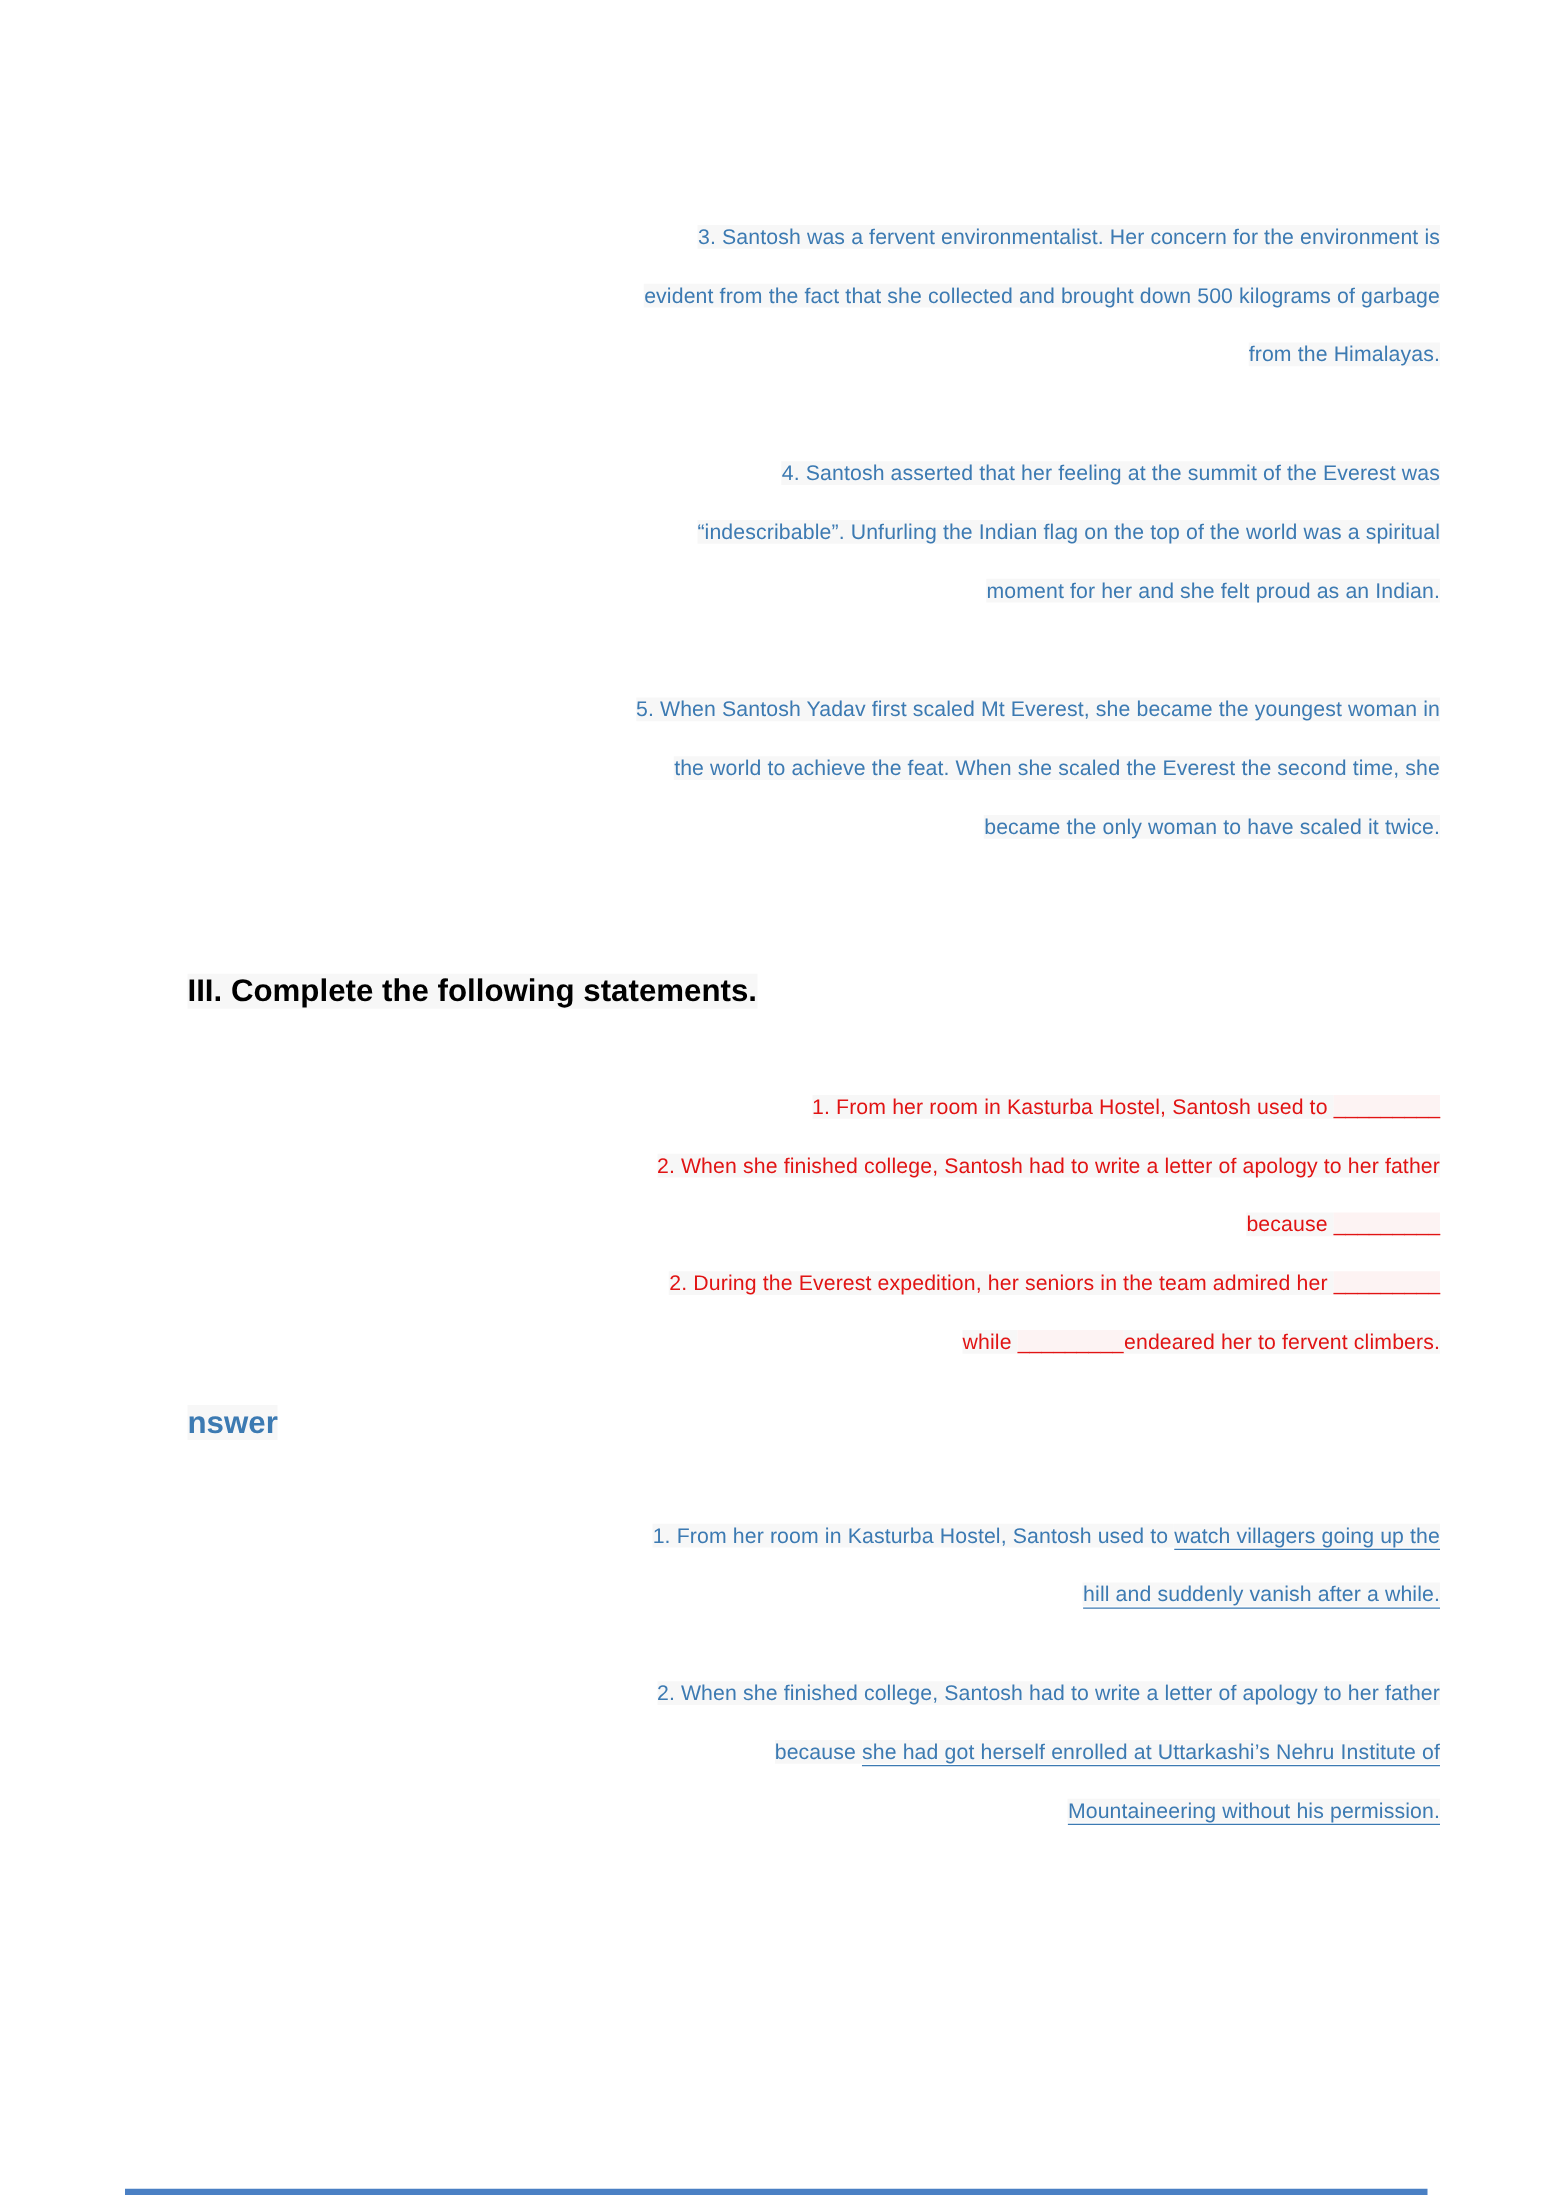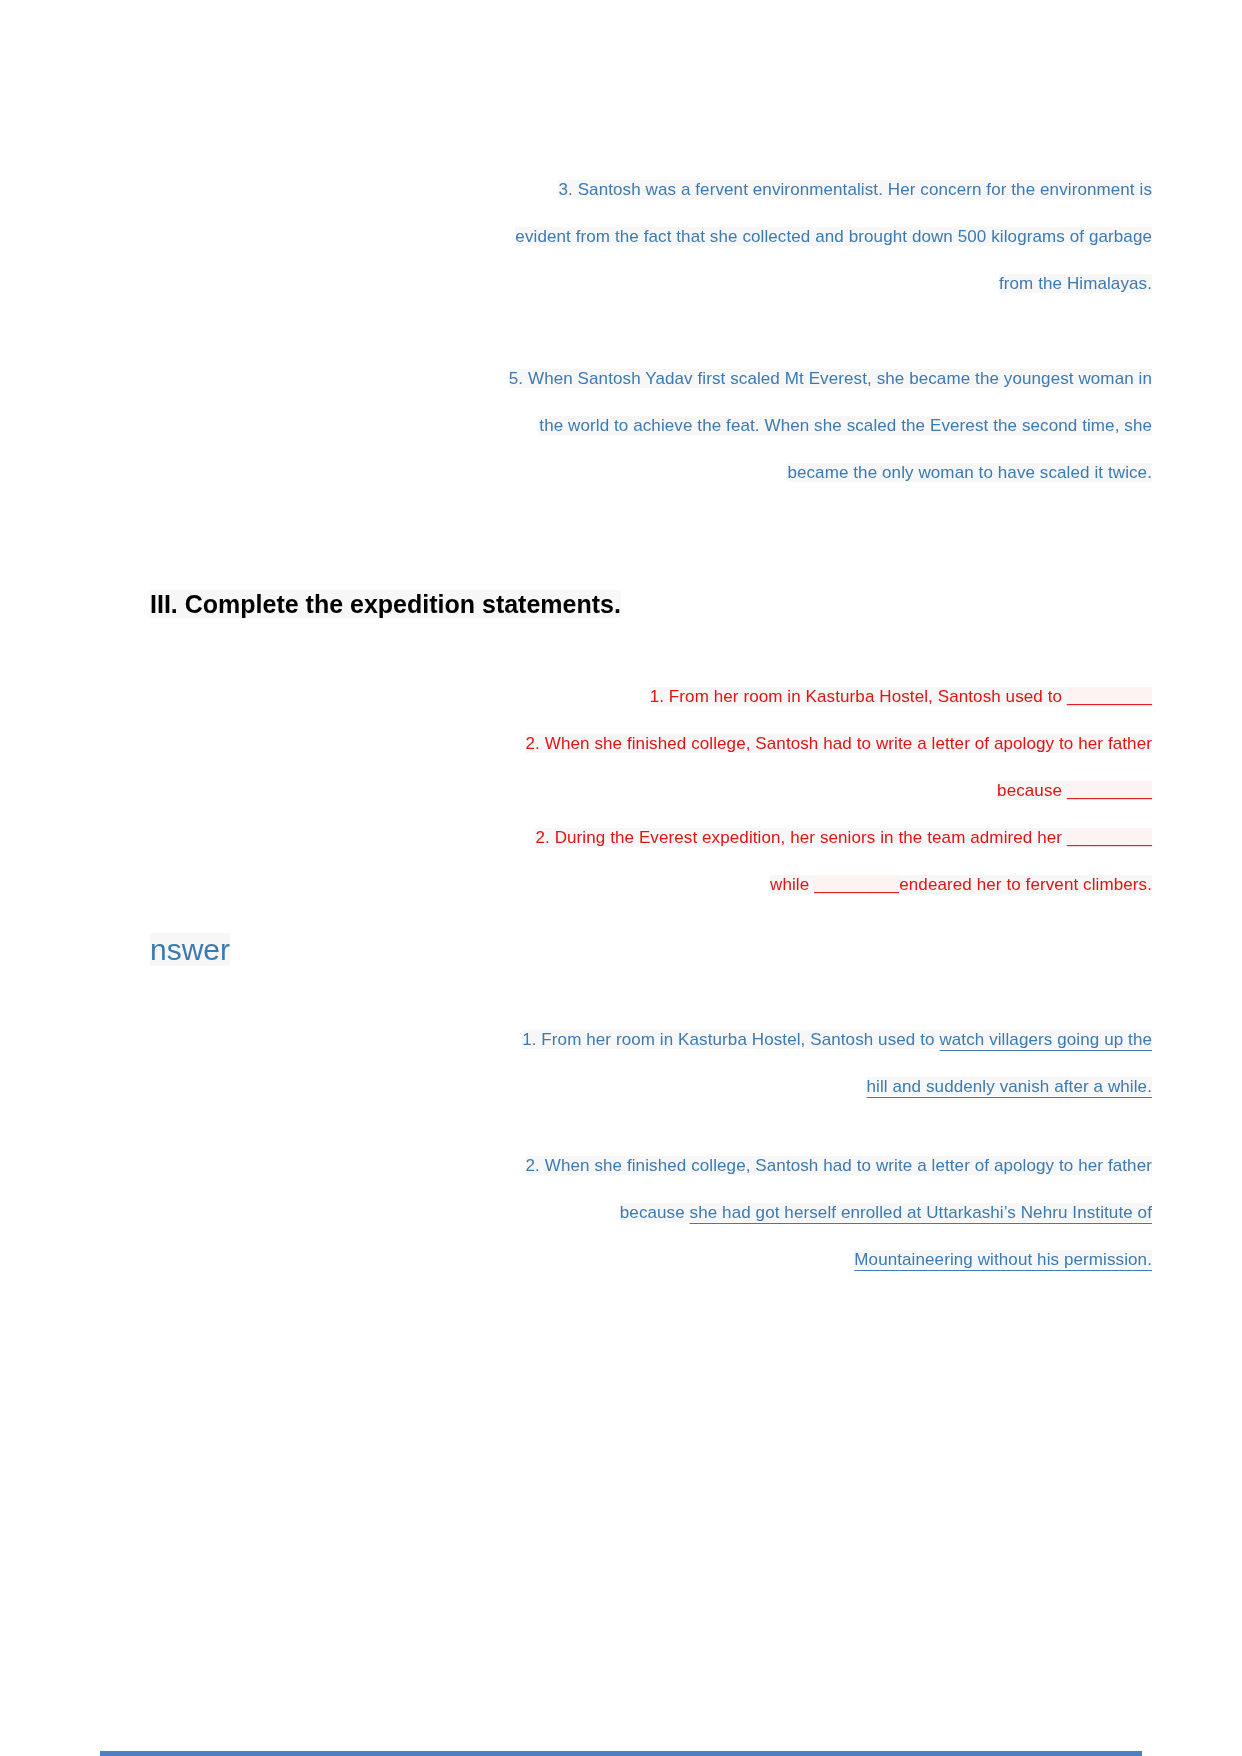--- a/index.html
+++ b/index.html
@@ -39,23 +39,23 @@
   }
   .heading span { background: #f7f7f7; }
   .questions-block { margin-bottom: 0; }
   .blank {
     color: #e11414;
     background: #fdf3f3 !important;
     letter-spacing: 0;
     margin-top: 47px;
   }
   .answers-label {
-    font-size: 30px;
+    font-size: 25px;
     line-height: 47px;
-    font-weight: normal;
+    font-weight: bold;
     color: #3c7ab2;
     margin-top: 18px;
     margin-bottom: 43px;
   }
   .answers-label span { background: #f7f7f7; }
   .answer-para { margin-bottom: 32px; }
   .underlined {
     text-decoration: underline;
     text-decoration-color: #3c7ab2;
     text-underline-offset: 5px;
@@ -71,26 +71,29 @@
 </style>
 </head>
 <body>
 
 <main class="page">
 
   <section>
     <p class="body-text blue para"><span>3. Santosh was a fervent environmentalist. Her concern for the environment is
 evident from the fact that she collected and brought down 500 kilograms of garbage
 from the Himalayas.</span></p>
+    <p class="body-text blue para"><span>4. Santosh asserted that her feeling at the summit of the Everest was
+“indescribable”. Unfurling the Indian flag on the top of the world was a spiritual
+moment for her and she felt proud as an Indian.</span></p>
     <p class="body-text blue para"><span>5. When Santosh Yadav first scaled Mt Everest, she became the youngest woman in
 the world to achieve the feat. When she scaled the Everest the second time, she
 became the only woman to have scaled it twice.</span></p>
   </section>
 
-  <h2 class="heading"><span>III. Complete the expedition statements.</span></h2>
+  <h2 class="heading"><span>III. Complete the following statements.</span></h2>
 
   <section class="questions-block">
     <p class="body-text red"><span>1. From her room in Kasturba Hostel, Santosh used to </span><span class="blank">_________</span></p>
     <p class="body-text red"><span>2. When she finished college, Santosh had to write a letter of apology to her father
 because </span><span class="blank">_________</span></p>
     <p class="body-text red"><span>2. During the Everest expedition, her seniors in the team admired her </span><span class="blank">_________</span><span>
 while </span><span class="blank">_________</span><span>endeared her to fervent climbers.</span></p>
   </section>
 
   <p class="answers-label"><span>nswer</span></p>

